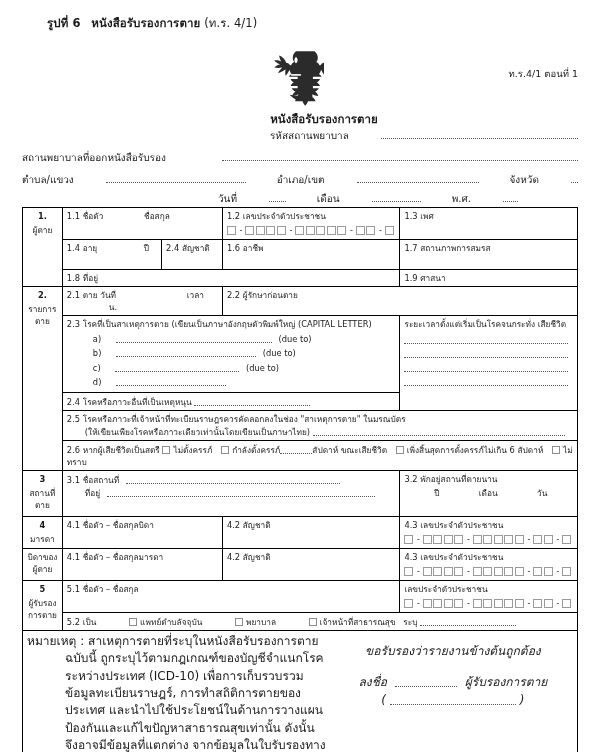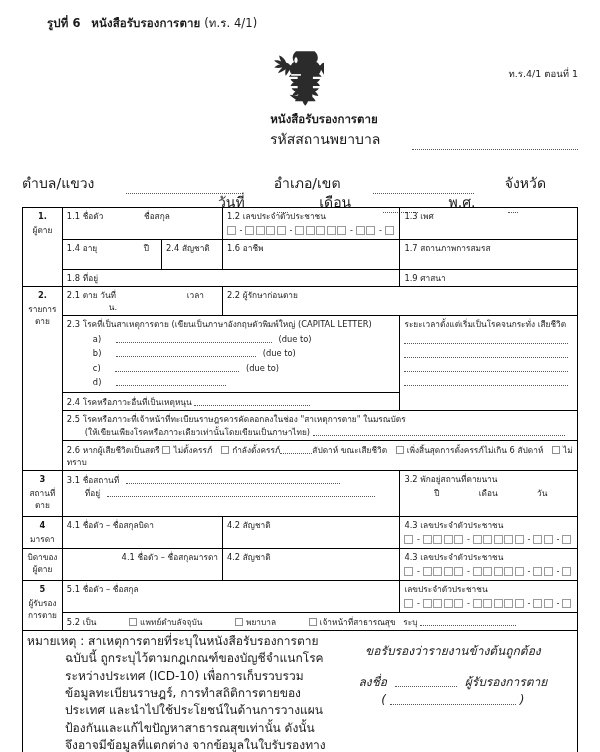--- a/index.html
+++ b/index.html
@@ -45,23 +45,23 @@
 
   
   .dots {
     display: inline-block;
     border-bottom: 1px dotted #555;
     height: 11px;
     vertical-align: -1px;
   }
   .line-row {
     position: absolute;
-    font-size: 14px;
+    font-size: 10px;
     white-space: nowrap;
-    display: flex; align-items: flex-end; gap: 31px;
+    display: flex; align-items: flex-start; gap: 31px;
   }
   .line-row .t { padding-right: 1px; }
 
   
   .tbl {
     position: absolute; left: 22px; top: 207px;
     width: 556px;
     border-collapse: collapse;
     font-size: 8.3px;
   }
@@ -130,20 +130,24 @@
     </svg>
   </div>
 
   <div class="doc-title">หนังสือรับรองการตาย</div>
 
   <div class="line-row" style="left:270px; top:128px; width:308px;">
     <span class="t">รหัสสถานพยาบาล</span>
     <span class="dots" style="flex:1;"></span>
   </div>
 
+  <div class="line-row" style="left:22px; top:150px; width:556px;">
+    <span class="t">สถานพยาบาลที่ออกหนังสือรับรอง</span>
+    <span class="dots" style="flex:1; margin-left:24px;"></span>
+  </div>
 
   <div class="line-row" style="left:22px; top:172px; width:556px;">
     <span class="t">ตำบล/แขวง</span>
     <span class="dots" style="width:140px;"></span>
     <span class="t">อำเภอ/เขต</span>
     <span class="dots" style="width:122px;"></span>
     <span class="t">จังหวัด</span>
     <span class="dots" style="flex:1;"></span>
   </div>
 
@@ -359,21 +363,21 @@
           <span class="idbox"></span>
         </span>
       </td>
     </tr>
 
     <tr>
       <td class="secnum">
         <span class="w">บิดาของ</span>
         <span class="w">ผู้ตาย</span>
       </td>
-      <td colspan="2" style="height:32px;text-align:right;">
+      <td colspan="2" style="height:32px;">
         <span>4.1  ชื่อตัว – ชื่อสกุลมารดา</span>
       </td>
       <td>
         <span>4.2  สัญชาติ</span>
       </td>
       <td>
         <span>4.3  เลขประจำตัวประชาชน</span>
         <span class="idrow">
           <span class="idbox"></span>
           <span class="iddash">-</span>

